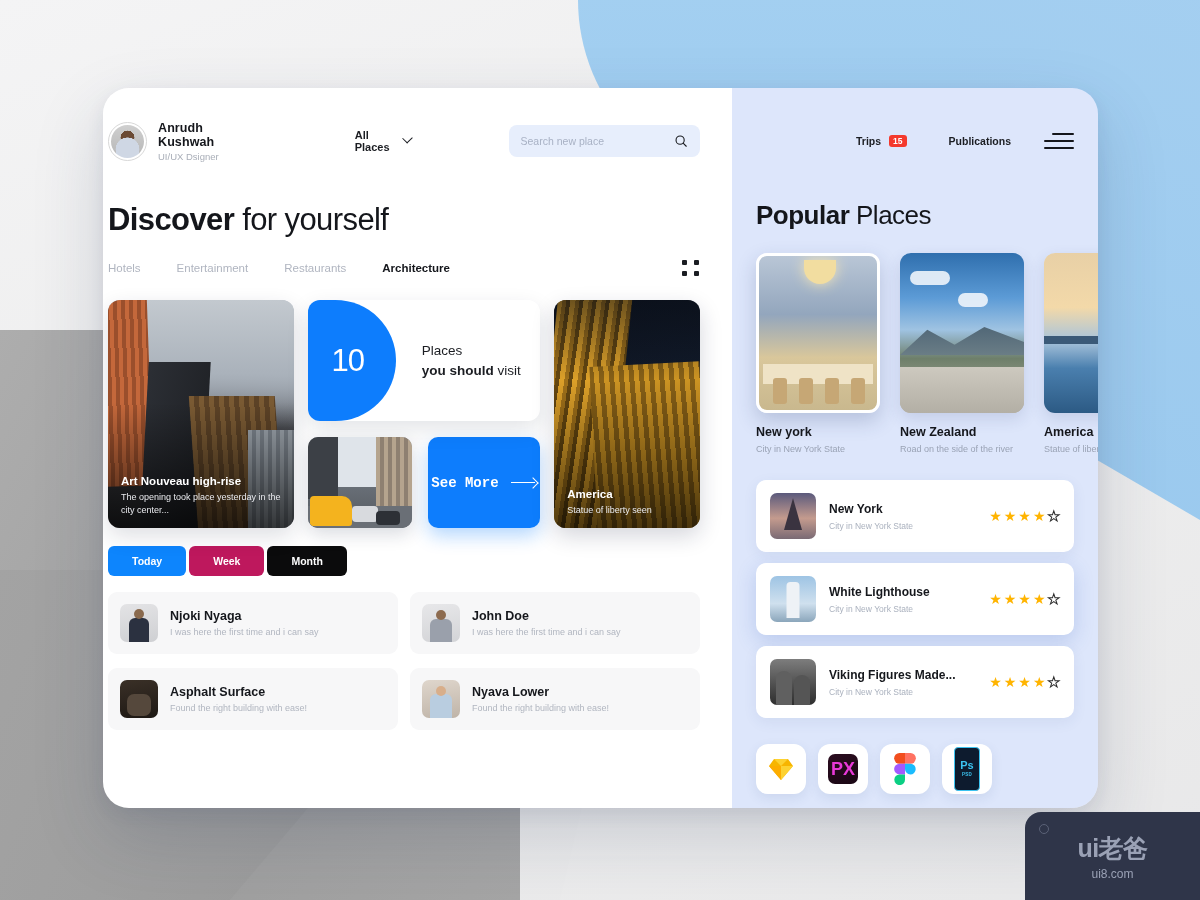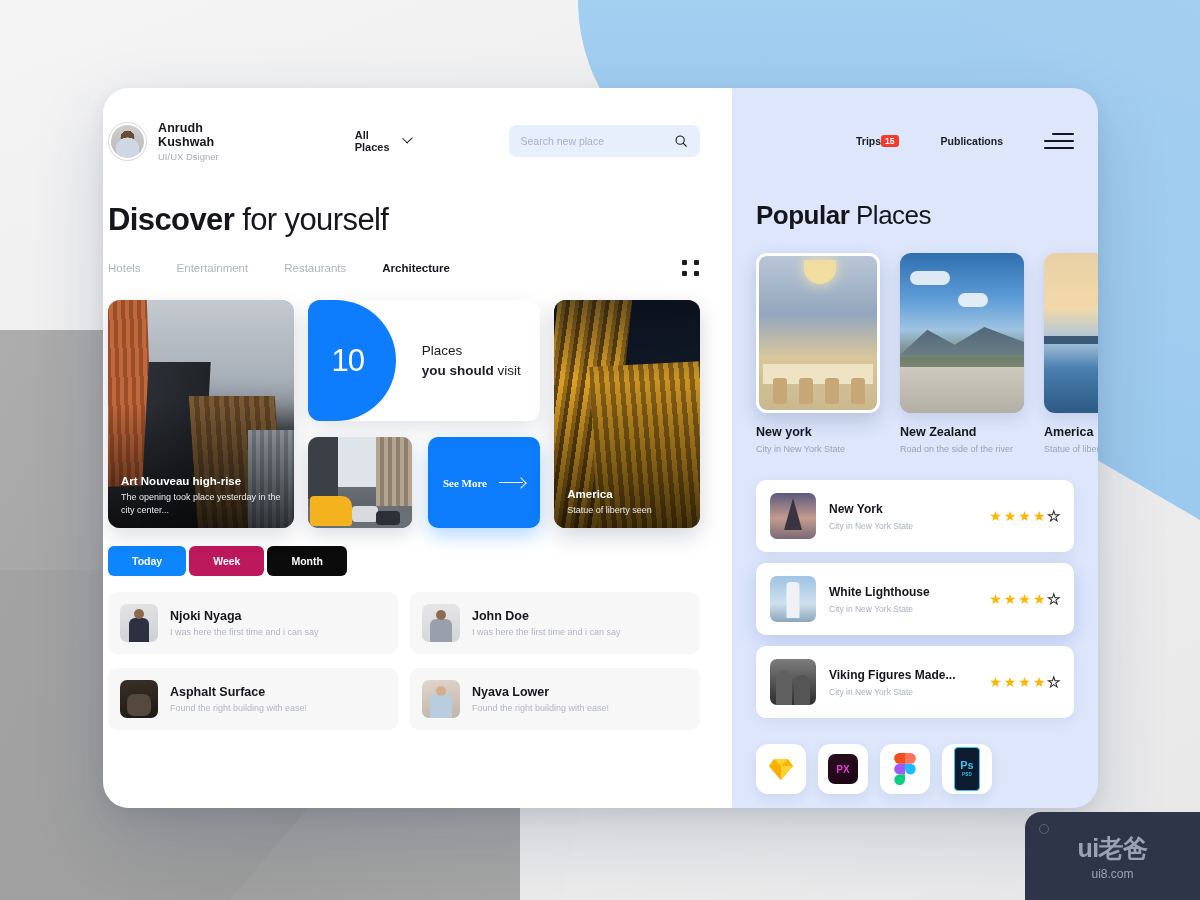--- a/index.html
+++ b/index.html
@@ -159,21 +159,21 @@
   .street .bldR { position:absolute; right:0; top:0; width:36px; height:70px;
      background: repeating-linear-gradient(90deg,#b5a48e 0 4px,#8e8071 4px 8px); }
   .street .sky2 { position:absolute; left:30px; right:36px; top:0; height:50px; background:#dfe4ea; }
   .street .cab { position:absolute; left:2px; bottom:2px; width:42px; height:30px; background:#f4b31e; border-radius:4px 10px 3px 3px; }
   .street .car1 { position:absolute; left:44px; bottom:6px; width:26px; height:16px; background:#d8dade; border-radius:4px; }
   .street .car2 { position:absolute; left:68px; bottom:3px; width:24px; height:14px; background:#2d3036; border-radius:4px; }
   .street .road { position:absolute; left:0; right:0; bottom:0; height:22px; background:#6a6f76; }
 
   .see-more {
     flex: 1; background: #0d7dfd; border: none; border-radius: 10px;
-    color: #fff; font-family: Liberation Serif, serif; font-size: 11px; font-weight: 600;
+    color: #fff; font-family: Liberation Mono, monospace; font-size: 14px; font-weight: 600;
     display: flex; align-items: center; justify-content: center; gap: 12px;
     cursor: pointer; box-shadow: 0 8px 18px rgba(13,125,253,.30);
   }
   .arrow { width: 26px; height: 10px; position: relative; }
   .arrow::before { content:""; position:absolute; left:0; top:4.5px; width:24px; height:1.4px; background:#fff; }
   .arrow::after { content:""; position:absolute; right:0; top:1.5px; width:7px; height:7px;
      border-top:1.4px solid #fff; border-right:1.4px solid #fff; transform: rotate(45deg); }
 
   .card-night {
     position: relative; width: 146px; height: 228px; border-radius: 12px; overflow: hidden;
@@ -221,21 +221,21 @@
   .rv4::before { content:""; position:absolute; left:14px; top:6px; width:10px; height:10px; border-radius:50%; background:#d8ae8a; z-index:2;}
   .rev-name { font-size: 12.5px; font-weight: 700; color: #15171c; }
   .rev-sub { font-size: 9px; color: #b1b6c0; margin-top: 4px; }
 
   
   .right-panel {
     width: 366px; background: #dde6fb; padding: 32px 0 0 0;
     position: relative; overflow: hidden;
   }
   .rp-top { display: flex; align-items: center; padding: 0 24px 0 0; height: 42px; }
-  .rp-nav { margin-left: 124px; display: flex; align-items: flex-start; gap: 0;
+  .rp-nav { margin-left: 124px; display: flex; align-items: flex-start; gap: 8px;
             font-size: 10.5px; font-weight: 700; color: #1b1d22; cursor: pointer; }
   .badge { background: #f4392d; color: #fff; font-size: 8.5px; font-weight: 700;
            border-radius: 3px; padding: 2px 4px 2px 4px; line-height: 1; }
   .rp-nav2 { margin-left: 42px; font-size: 10.5px; font-weight: 700; color: #1b1d22; cursor: pointer; }
   .burger { margin-left: auto; width: 30px; display: flex; flex-direction: column; gap: 5px; cursor: pointer; align-items: flex-end; }
   .burger i { display:block; height: 2.2px; background: #14161b; border-radius: 2px; }
   .burger i:nth-child(1){ width: 22px; }
   .burger i:nth-child(2){ width: 30px; }
   .burger i:nth-child(3){ width: 30px; }
 
@@ -286,21 +286,21 @@
   .st-off { color: #ffffff; -webkit-text-stroke: 1px #2b2b2b; }
 
   .apps { margin-top: 26px; padding-left: 24px; display: flex; gap: 12px; }
   .app-tile {
     width: 50px; height: 50px; border-radius: 12px; background: #fff;
     display: flex; align-items: center; justify-content: center; cursor: pointer;
     box-shadow: 0 4px 12px rgba(50,75,130,.10);
   }
   .px-badge { width: 30px; height: 30px; border-radius: 7px;
      background: linear-gradient(160deg,#2b0d20 0%, #1a0714 100%);
-     color: #e838d8; font-size: 10px; font-weight: 800; display:flex; align-items:center; justify-content:center; }
+     color: #e838d8; font-size: 18px; font-weight: 800; display:flex; align-items:center; justify-content:center; }
   .ps-badge { width: 26px; height: 44px; border-radius: 4px; border: 1.6px solid #3bc3f0;
      background: #0d1b2e; color: #3bc3f0; font-size: 11px; font-weight: 800;
      display:flex; flex-direction:column; align-items:center; justify-content:center; line-height:1; }
   .ps-badge span { font-size: 4.5px; margin-top: 2px; letter-spacing:.3px; }
 
   
   #watermark {
     position: absolute; right: 0; bottom: 0; width: 175px; height: 88px;
     background: #2f3549; border-radius: 16px 0 0 0;
     display: flex; flex-direction: column; align-items: center; justify-content: center;

